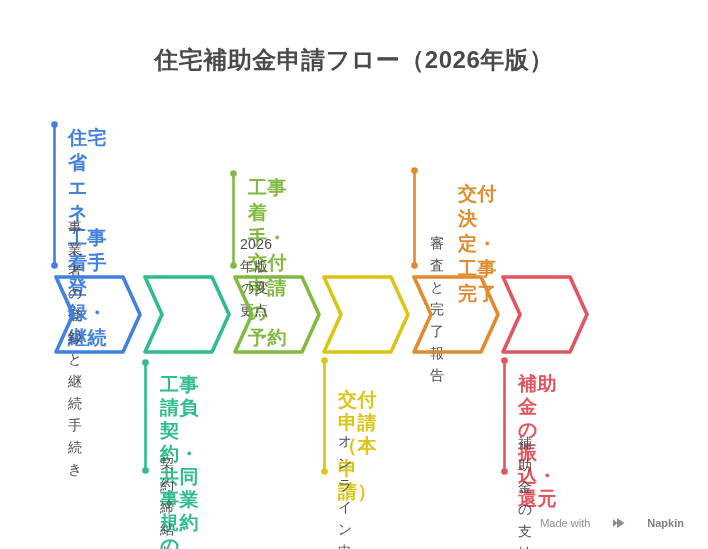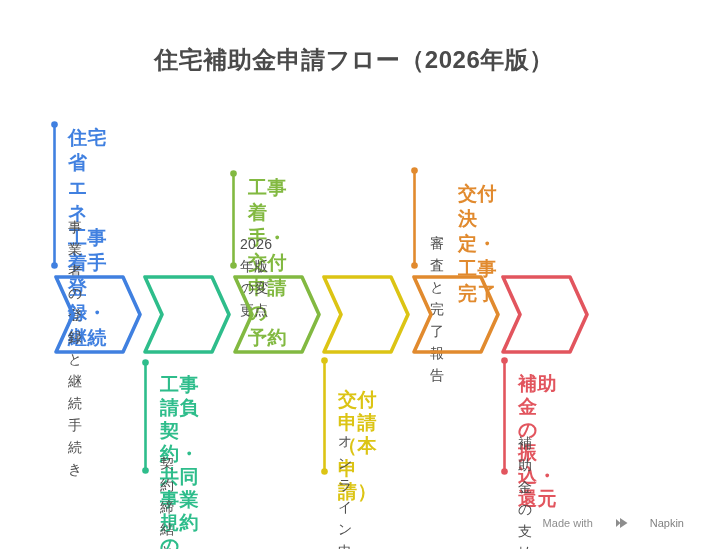--- a/index.html
+++ b/index.html
@@ -48,21 +48,21 @@
   .s5 .desc{left:430px;top:232px;}
 
   .s6 .vline{left:500px;top:356px;}
   .s6 .heading{left:518px;top:372px;}
   .s6 .desc{left:518px;top:432px;}
 
   .credit{
     position:absolute;right:24px;bottom:20px;display:flex;align-items:center;gap:22px;
     font-size:11px;color:#8d8d8d;
   }
-  .credit .brand{font-weight:400;color:#818181;}
+  .credit .brand{font-weight:700;color:#818181;}
 </style>
 </head>
 <body>
 
 <div class="canvas">
 
   <div class="title">住宅補助金申請フロー（2026年版）</div>
 
   <div class="step s1 top" style="color: rgb(64, 128, 224);">
     <svg class="vline" width="9" height="150">

